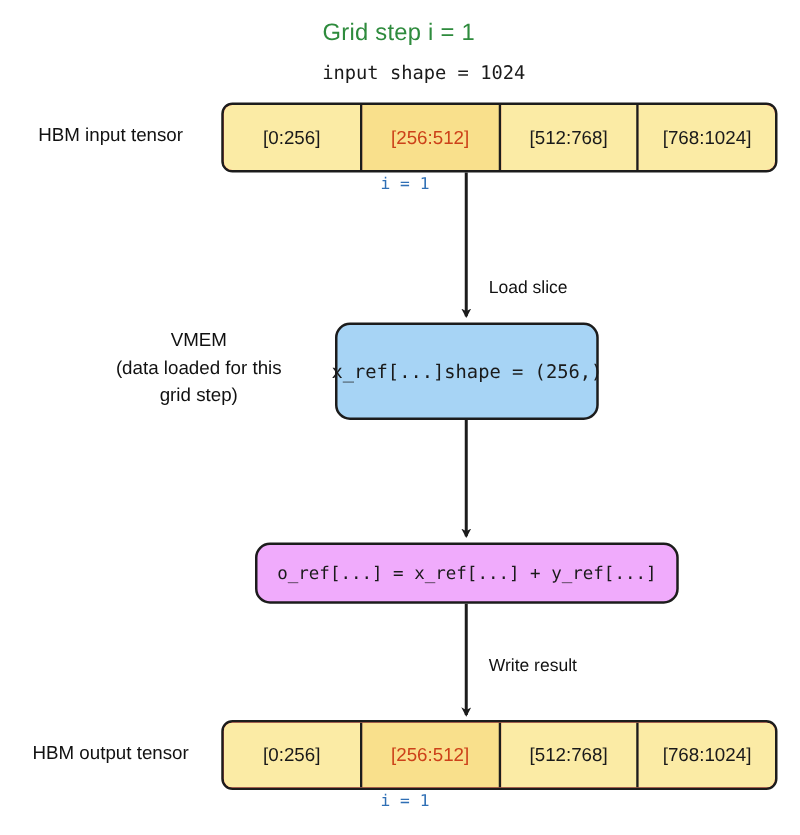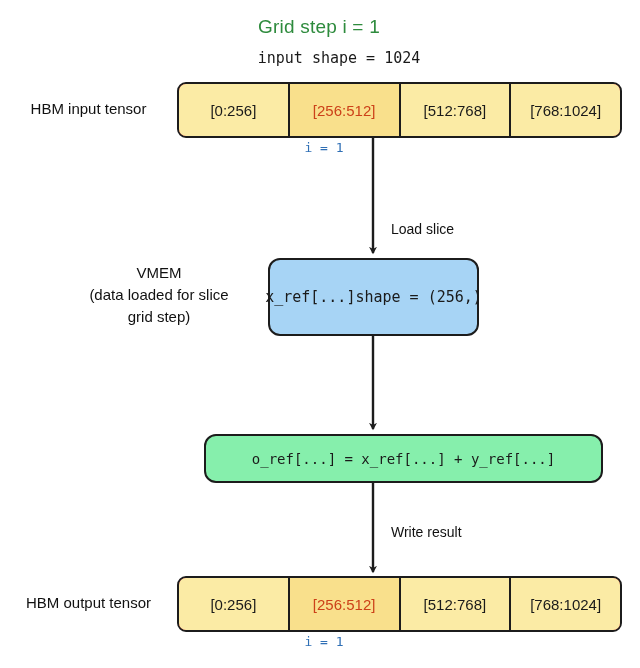--- a/index.html
+++ b/index.html
@@ -116,22 +116,22 @@
   }
   #vmem-box {
     left: 268px; top: 258px;
     width: 211px; height: 78px;
     background: #a7d4f5;
     font-size: 15px;
     line-height: 1.5;
   }
   #compute-box {
     left: 204px; top: 434px;
-    width: 399px; height: 49px;
-    background: #86efac;
+    width: 339px; height: 49px;
+    background: #f0abfc;
     font-size: 14px;
   }
   .proc-line { display: block; white-space: pre; }
 
   
   .arrow-svg { left: 0; top: 0; width: 640px; height: 668px; pointer-events: none; }
 
   .edge-label {
     font-size: 14px;
     color: #111111;
@@ -166,21 +166,21 @@
     <div class="tensor-cell active">[256:512]</div>
     <div class="tensor-cell">[512:768]</div>
     <div class="tensor-cell">[768:1024]</div>
   </div>
   <div class="abs i-caption" id="i-caption-top">i = 1</div>
 
   <div class="abs edge-label" id="edge-label-load">Load slice</div>
 
   <div class="abs side-label" id="vmem-label">
     <div>VMEM</div>
-    <div>(data loaded for slice</div>
+    <div>(data loaded for this</div>
     <div>grid step)</div>
   </div>
   <div class="abs proc-box" id="vmem-box">
     <span class="proc-line">x_ref[...]</span>
     <span class="proc-line">shape = (256,)</span>
   </div>
 
 
   <div class="abs proc-box" id="compute-box">
     <span class="proc-line">o_ref[...] = x_ref[...] + y_ref[...]</span>

